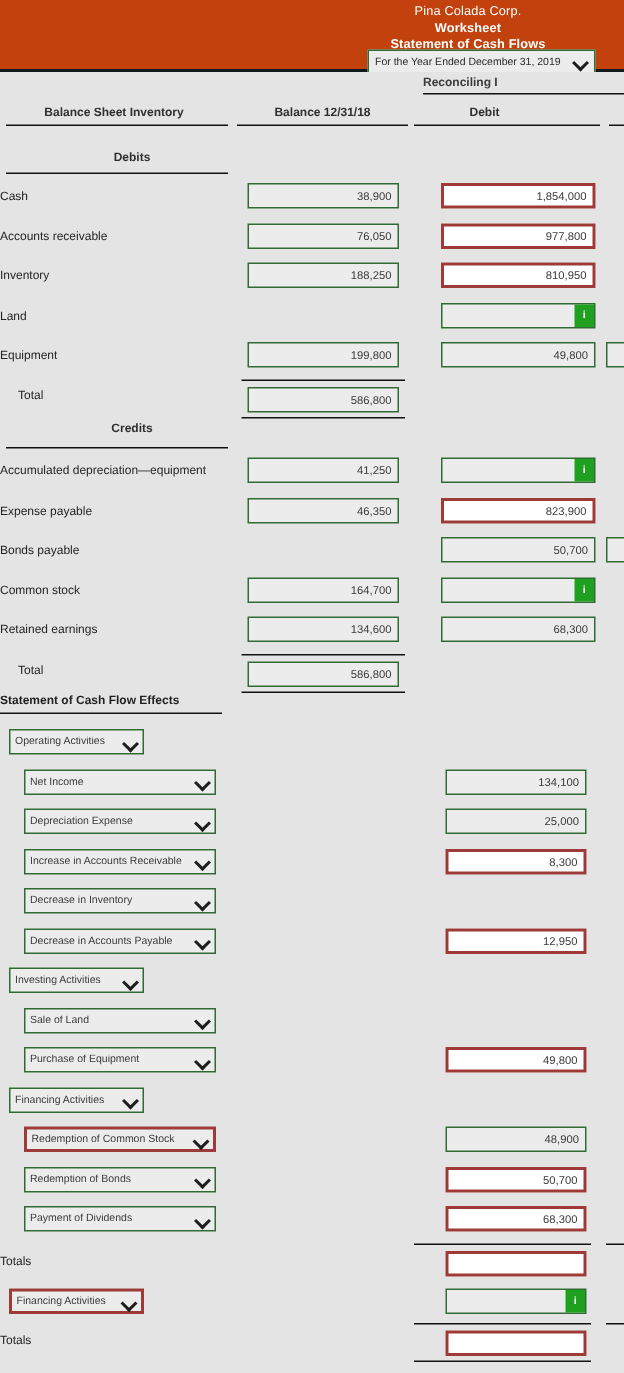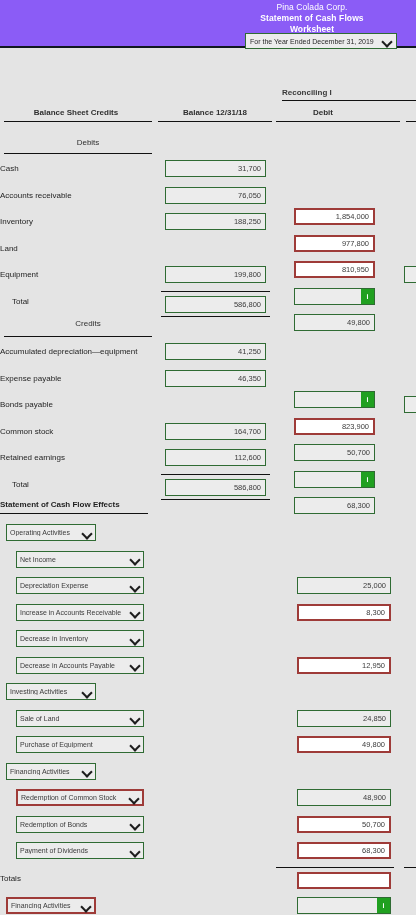--- a/index.html
+++ b/index.html
@@ -9,21 +9,21 @@
     background: #e4e4e4;
     font-family: "Liberation Sans", sans-serif;
     overflow: hidden;
   }
   .page { position: relative; width: 416px; height: 915px; overflow: hidden; }
 
   
   .banner {
     position: relative;
     height: 48px;
-    background: #8b5cf6;
+    background: #c2410c;
     border-bottom: 2px solid #111820;
   }
   .banner-titles {
     position: absolute;
     left: 208px; right: 0; top: 2px;
     text-align: center;
     color: #ffffff;
   }
   .bt-line { font-size: 8.5px; line-height: 11px; letter-spacing: .1px; }
   .bt-line.bold { font-weight: bold; }
@@ -45,21 +45,21 @@
   .chev::before {
     content: ""; position: absolute;
     left: 1px; top: 2px;
     width: 6px; height: 6px;
     border-right: 2px solid #1d1d1d;
     border-bottom: 2px solid #1d1d1d;
     transform: rotate(45deg);
   }
 
   
-  .colhead { position: relative; height: 50px; background: #e4e4e4; margin-top: 38px; }
+  .colhead { position: relative; height: 50px; background: #e4e4e4; }
   .reconciling {
     position: absolute; top: 2px; left: 282px;
     font-size: 8px; font-weight: bold; color: #3a3a3a;
     white-space: nowrap;
   }
   .rec-rule {
     position: absolute; top: 14px; left: 282px; width: 134px;
     border-top: 1px solid #111;
   }
   .ch {
@@ -76,21 +76,21 @@
   .r-b { left: 158px; width: 114px; }
   .r-c { left: 276px; width: 124px; }
   .r-d { left: 406px; width: 10px; }
 
   
   .seclabel {
     position: relative; height: 22px;
   }
   .seclabel .txt {
     position: absolute; left: 0; top: 2px; width: 152px;
-    text-align: center; font-size: 8px; font-weight: normal; color: #2f2f2f; padding-left: 24px;
+    text-align: center; font-size: 8px; font-weight: bold; color: #2f2f2f; padding-left: 24px;
   }
   .seclabel .rule {
     position: absolute; left: 4px; top: 17px; width: 148px;
     border-top: 1px solid #111;
   }
 
   
   .row { position: relative; height: 26.5px; }
   .rowlabel {
     position: absolute; left: 0; top: 6px;
@@ -109,21 +109,21 @@
   .fld.info { padding-right: 0; }
   .fld .ibadge {
     width: 13px; height: 100%;
     background: #20a020;
     color: #fff; font-size: 7px; font-weight: bold;
     display: flex; align-items: center; justify-content: center;
     margin-left: auto;
   }
 
   .c-bal  { left: 165px; width: 101px; }
-  .c-deb  { left: 294px; width: 81px; margin-top: 48px; }
+  .c-deb  { left: 294px; width: 103px; }
   .c-cre  { left: 404px; width: 97px; }
   .c-amt  { left: 297px; width: 94px; }
 
   .uline-bal {
     position: absolute; left: 161px; width: 109px;
     border-top: 1.5px solid #111;
   }
 
   
   .dd {
@@ -153,50 +153,50 @@
   .hr-edge { left: 404px; width: 12px; }
 </style>
 </head>
 <body>
 
 <div class="page">
 
   <div class="banner">
     <div class="banner-titles">
       <div class="bt-line">Pina Colada Corp.</div>
+      <div class="bt-line bold">Worksheet</div>
       <div class="bt-line bold">Statement of Cash Flows</div>
-      <div class="bt-line bold">Worksheet</div>
     </div>
     <div class="period-select">
       <span class="ptext">For the Year Ended December 31, 2019</span>
       <span class="chev"></span>
     </div>
   </div>
 
   <div class="colhead">
     <div class="reconciling">Reconciling I</div>
     <div class="rec-rule"></div>
-    <div class="ch ch-a">Balance Sheet Credits</div>
+    <div class="ch ch-a">Balance Sheet Inventory</div>
     <div class="ch ch-b">Balance 12/31/18</div>
     <div class="ch ch-c">Debit</div>
     <div class="ch-rule r-a"></div>
     <div class="ch-rule r-b"></div>
     <div class="ch-rule r-c"></div>
     <div class="ch-rule r-d"></div>
   </div>
 
   <div class="seclabel">
     <div class="txt">Debits</div>
     <div class="rule"></div>
   </div>
   <div id="debits-rows">
       <div class="row">
         <div class="rowlabel">Cash</div>
         <div class="fld c-bal">
-          <span>31,700</span>
+          <span>38,900</span>
         </div>
         <div class="fld c-deb err">
           <span>1,854,000</span>
         </div>
       </div>
       <div class="row">
         <div class="rowlabel">Accounts receivable</div>
         <div class="fld c-bal">
           <span>76,050</span>
         </div>
@@ -278,21 +278,21 @@
         <div class="fld c-bal">
           <span>164,700</span>
         </div>
         <div class="fld c-deb info">
           <span class="ibadge">i</span>
         </div>
       </div>
       <div class="row">
         <div class="rowlabel">Retained earnings</div>
         <div class="fld c-bal">
-          <span>112,600</span>
+          <span>134,600</span>
         </div>
         <div class="fld c-deb">
           <span>68,300</span>
         </div>
       </div>
     </div>
   <div class="row">
     <div class="uline-bal" style="top:0;"></div>
     <div class="rowlabel indent">Total</div>
     <div class="fld c-bal" style="top:5px;">
@@ -310,20 +310,23 @@
         <div class="dd dd-group">
           <span class="ddtext">Operating Activities</span>
           <span class="chev"></span>
         </div>
       </div>
       <div class="row">
         <div class="dd dd-item">
           <span class="ddtext">Net Income</span>
           <span class="chev"></span>
         </div>
+        <div class="fld c-amt">
+          <span>134,100</span>
+        </div>
       </div>
       <div class="row">
         <div class="dd dd-item">
           <span class="ddtext">Depreciation Expense</span>
           <span class="chev"></span>
         </div>
         <div class="fld c-amt">
           <span>25,000</span>
         </div>
       </div>
@@ -354,23 +357,20 @@
       <div class="row">
         <div class="dd dd-group">
           <span class="ddtext">Investing Activities</span>
           <span class="chev"></span>
         </div>
       </div>
       <div class="row">
         <div class="dd dd-item">
           <span class="ddtext">Sale of Land</span>
           <span class="chev"></span>
-        </div>
-        <div class="fld c-amt">
-          <span>24,850</span>
         </div>
       </div>
       <div class="row">
         <div class="dd dd-item">
           <span class="ddtext">Purchase of Equipment</span>
           <span class="chev"></span>
         </div>
         <div class="fld c-amt err">
           <span>49,800</span>
         </div>

